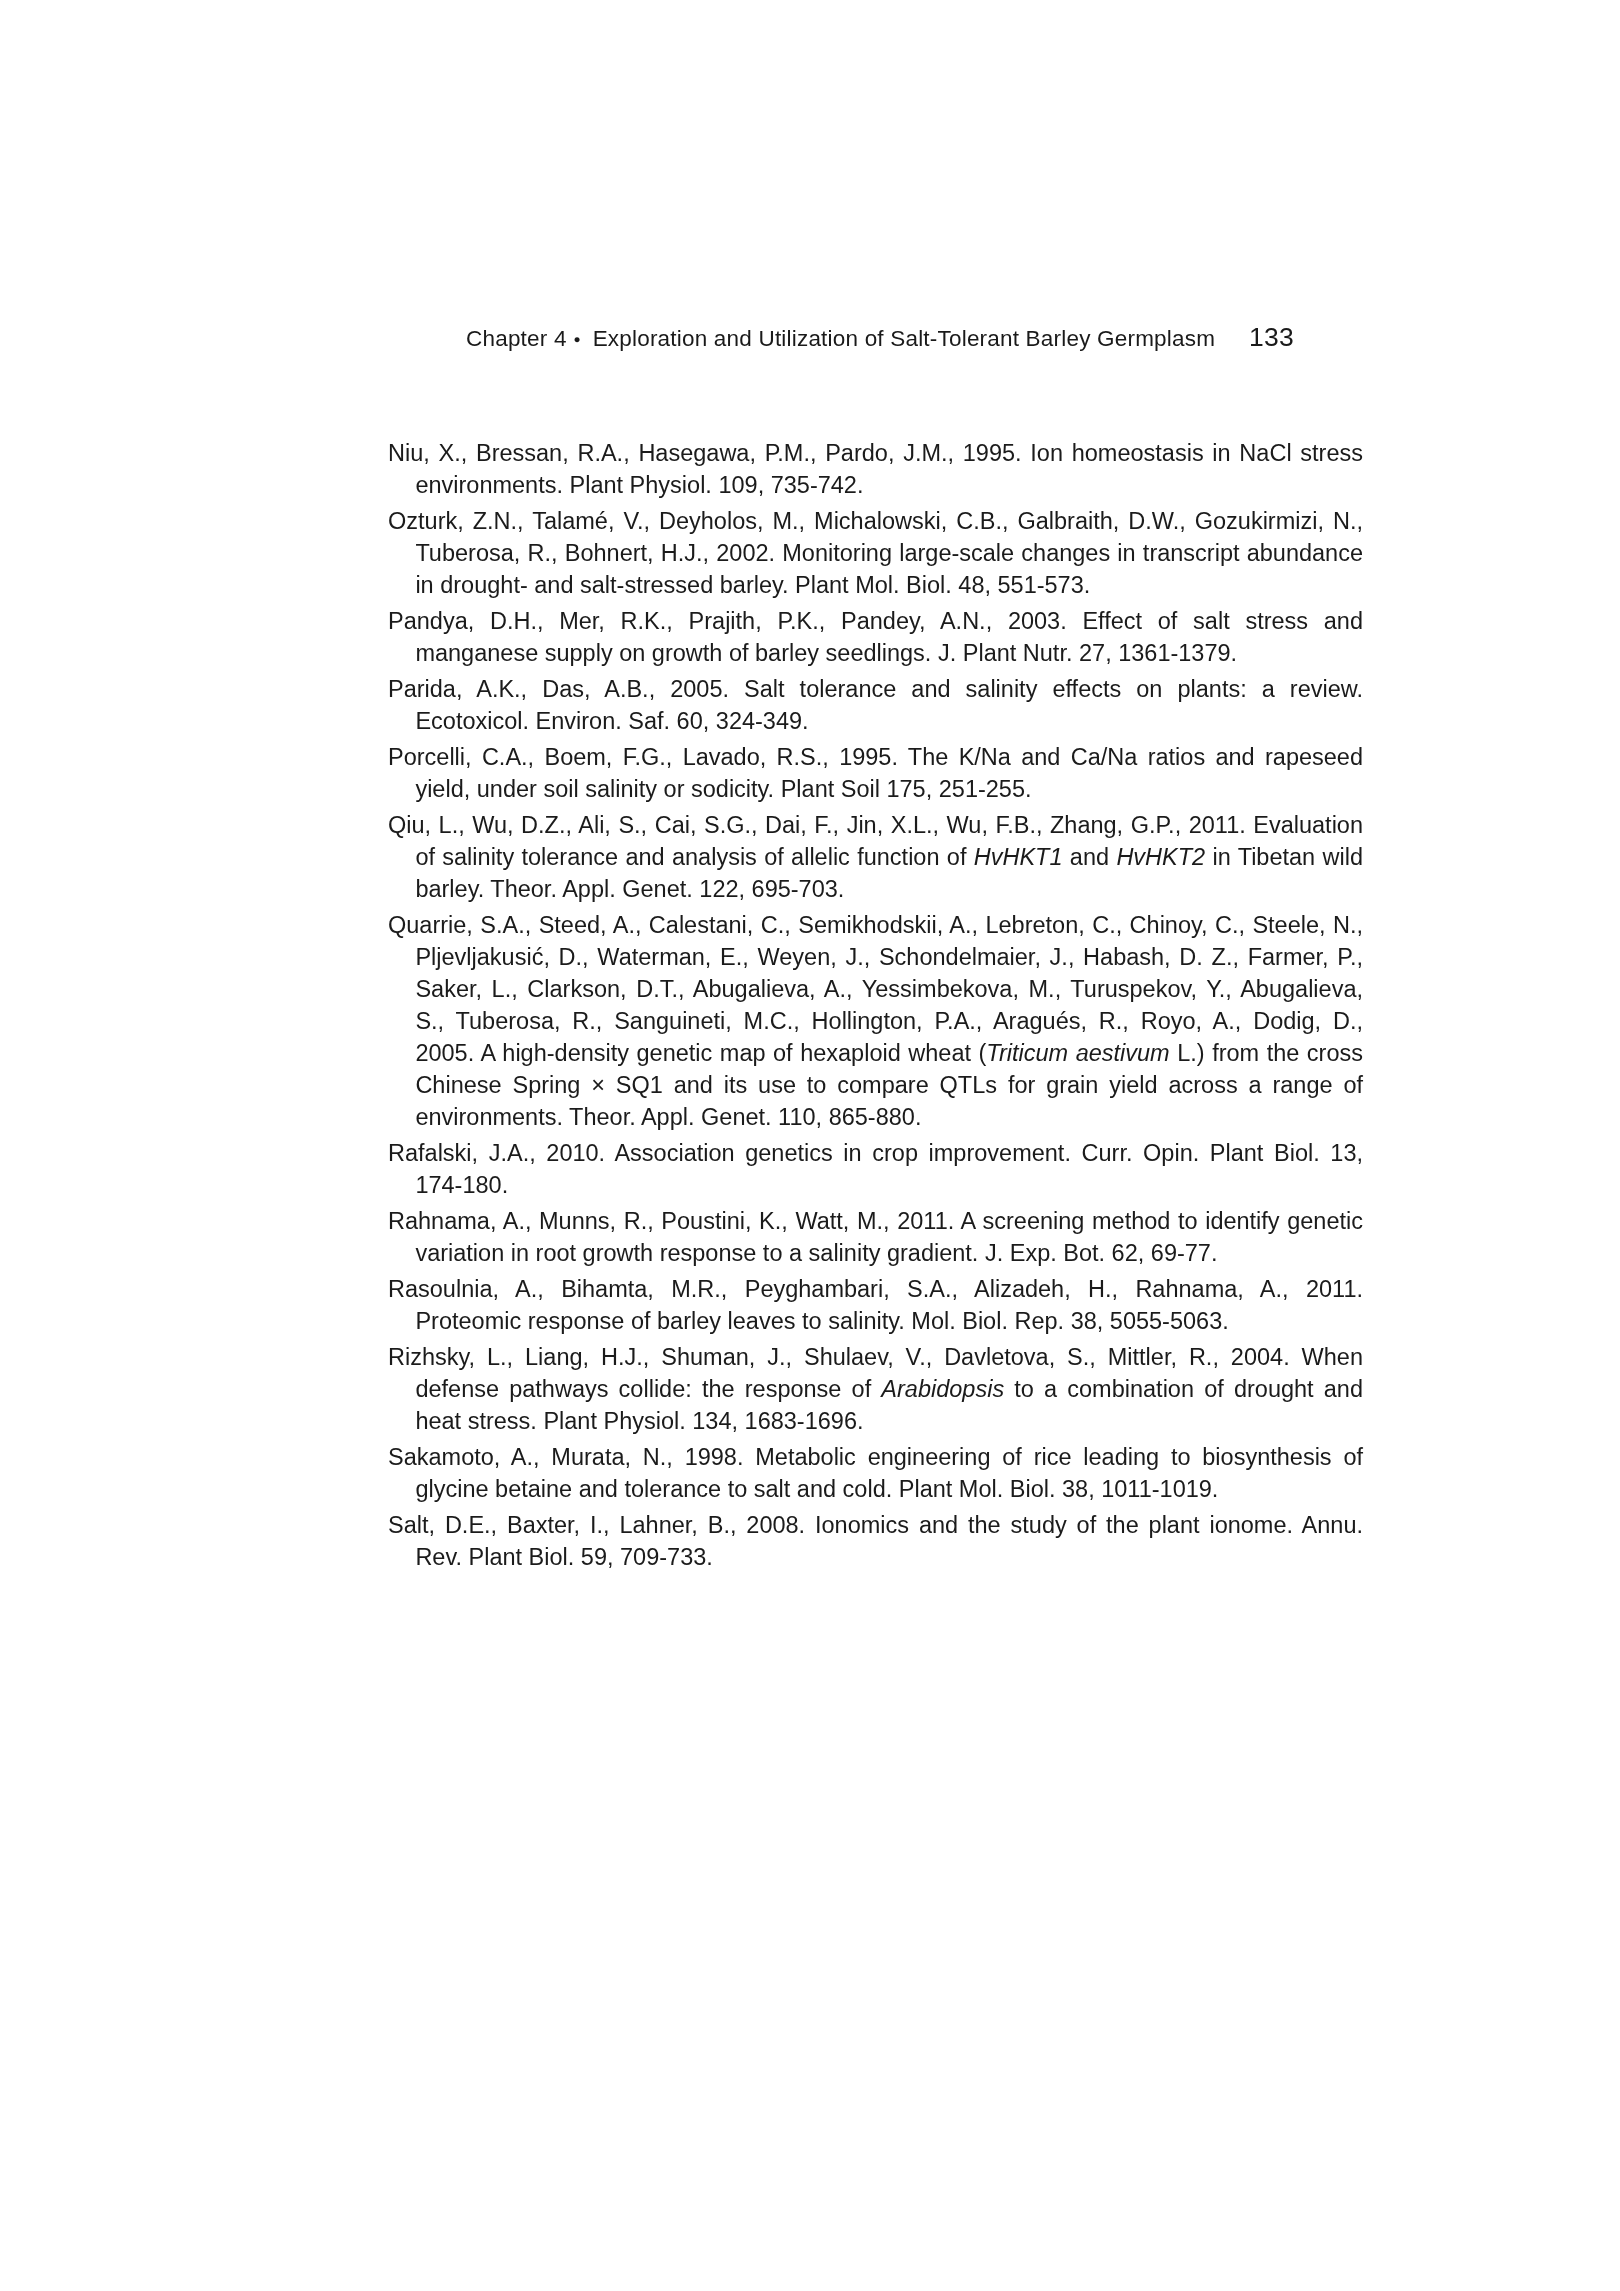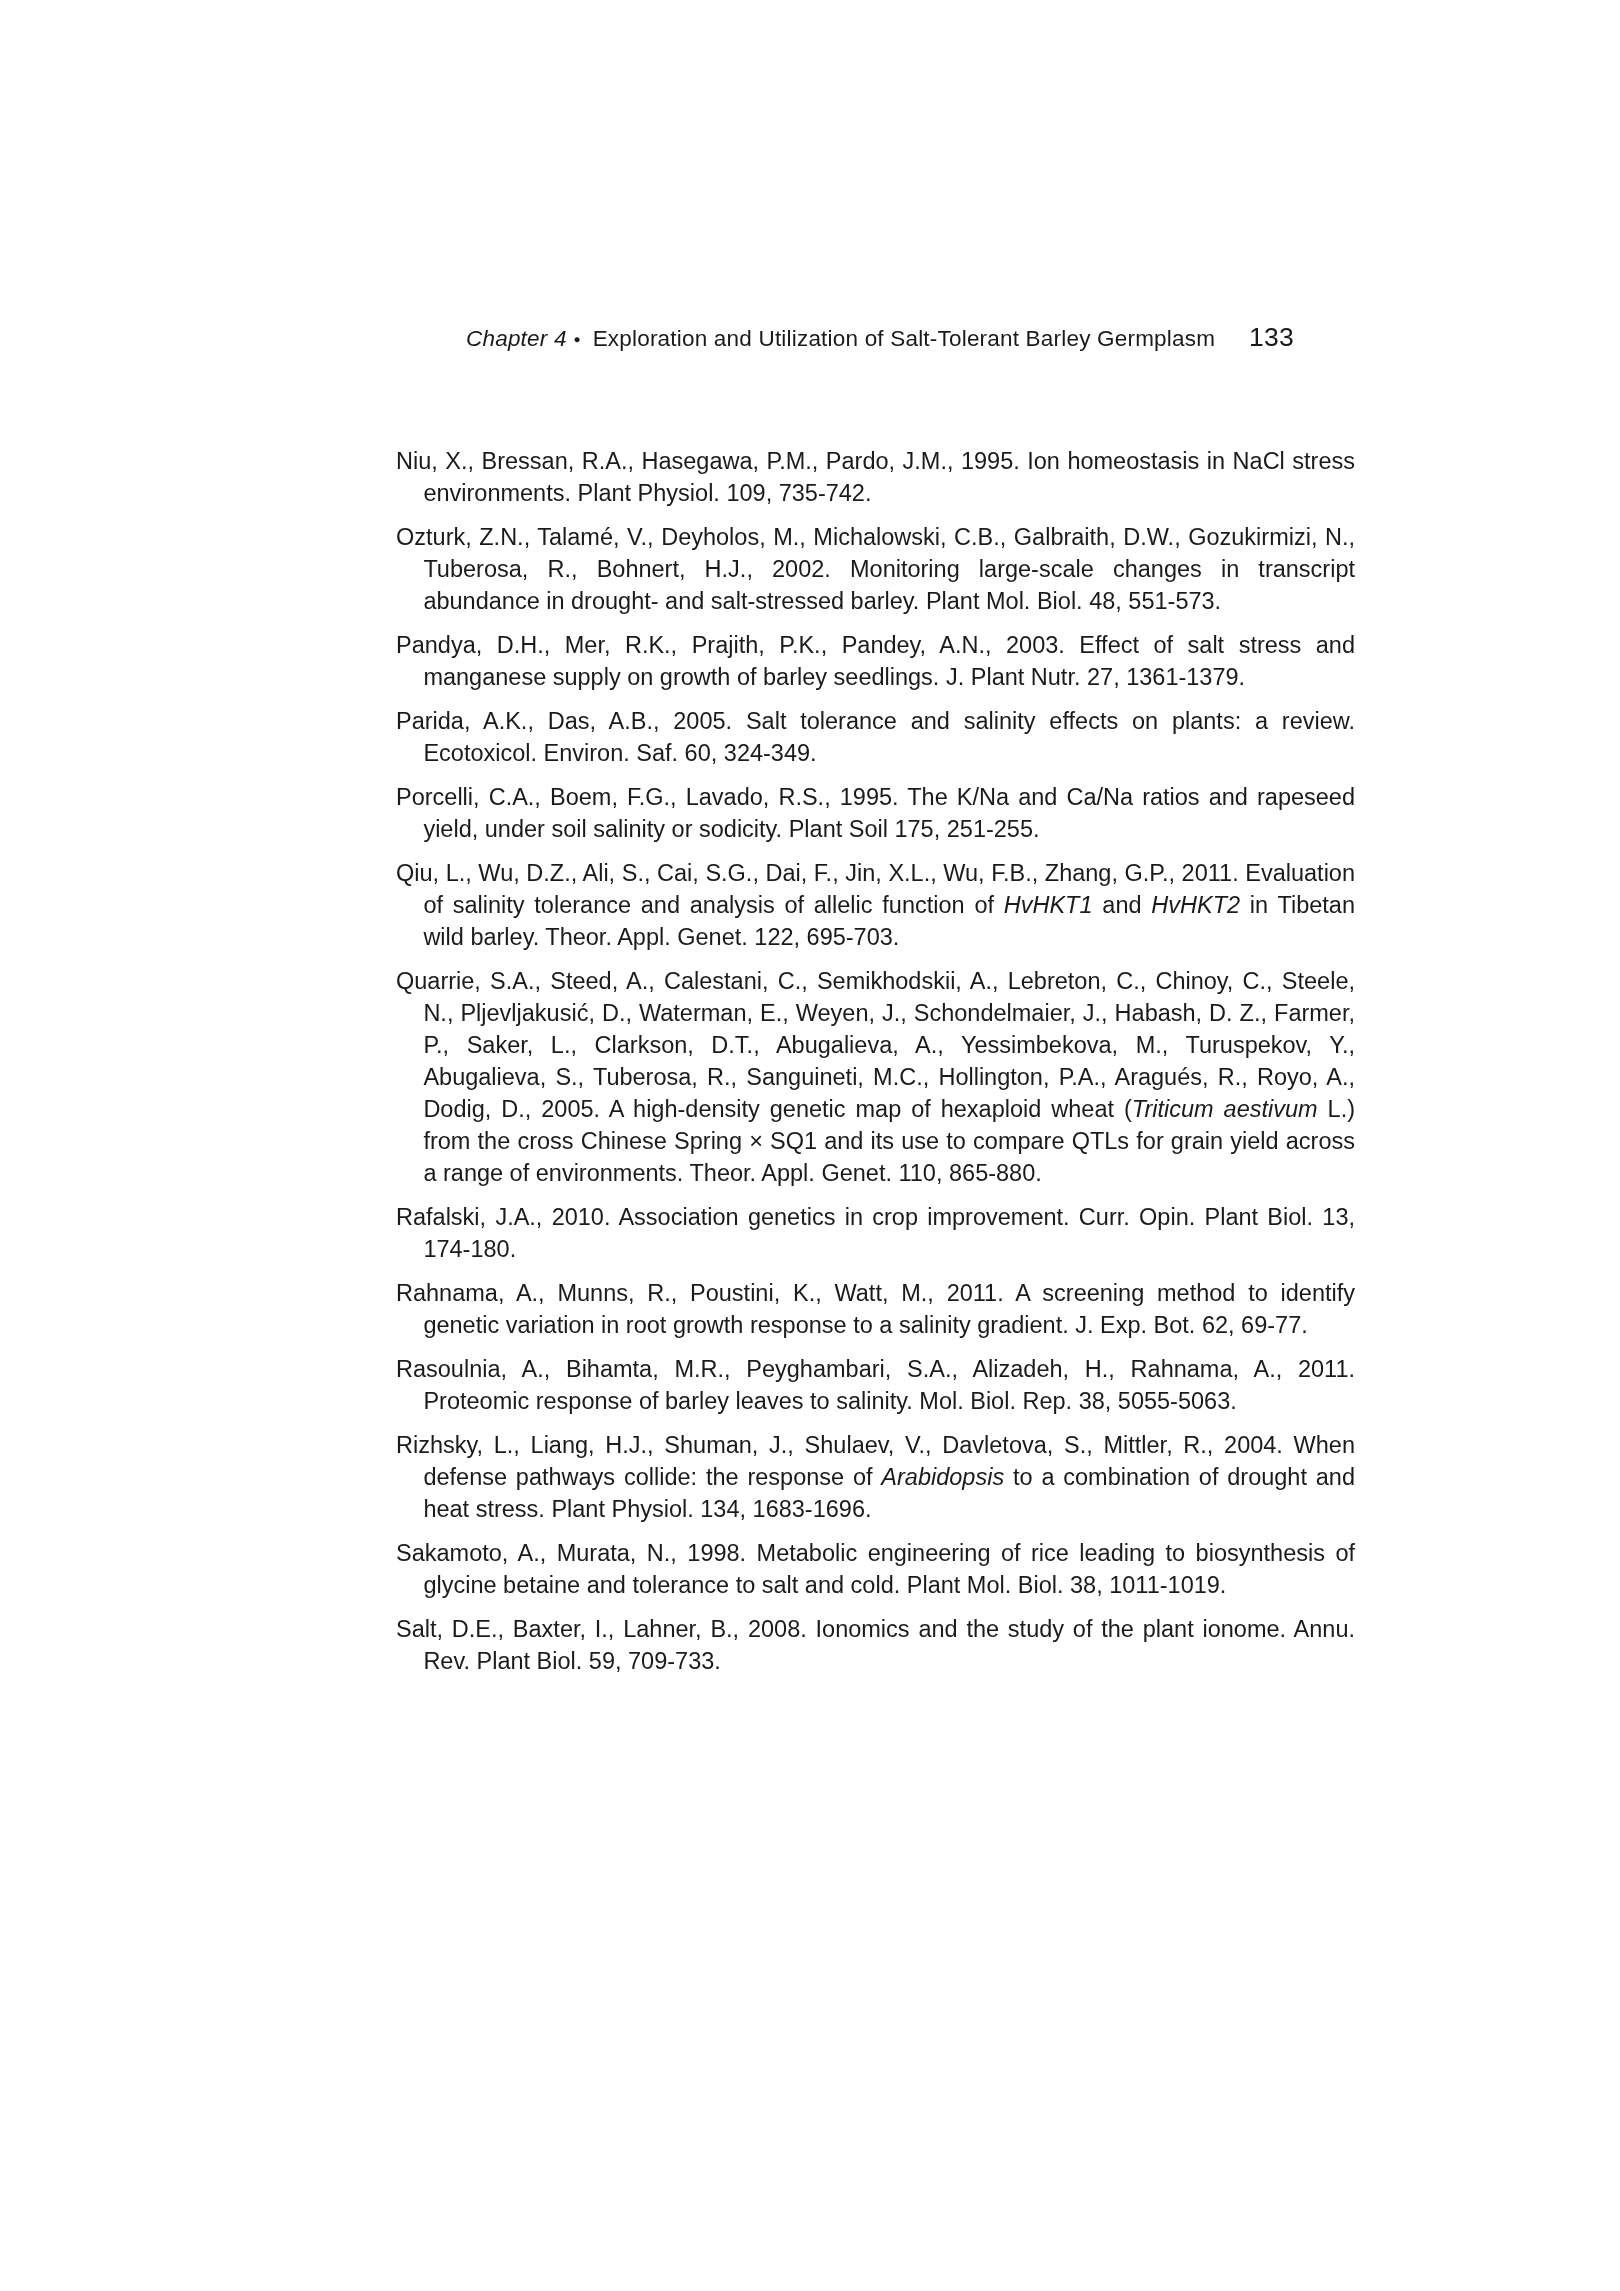--- a/index.html
+++ b/index.html
@@ -19,21 +19,20 @@
     position: absolute;
     top: 322px;
     left: 466px;
     display: flex;
     align-items: baseline;
     white-space: nowrap;
     font-size: 22.5px;
     letter-spacing: 0.2px;
   }
   .running-head .chapter {
-    font-style: italic;
     text-align: right;
   }
   .running-head .bullet {
     font-size: 11.8px;
     align-self: center;
     margin: 2px 11.8px 0 6.9px;
   }
   .running-head .page-num {
     font-size: 26.5px;
     margin-left: 34px;
@@ -42,21 +41,21 @@
     position: absolute;
     top: 433px;
     left: 384px;
     width: 983px;
     font-size: 23.5px;
     line-height: 32px;
     text-align: justify;
     color: #1b1b1b;
   }
   .ref {
-    margin: 12px;
+    margin: 4px;
     padding-left: 27.4px;
     text-indent: -27.4px;
   }
   .ref .it {
     font-style: italic;
   }
 </style>
 </head>
 <body>
 

